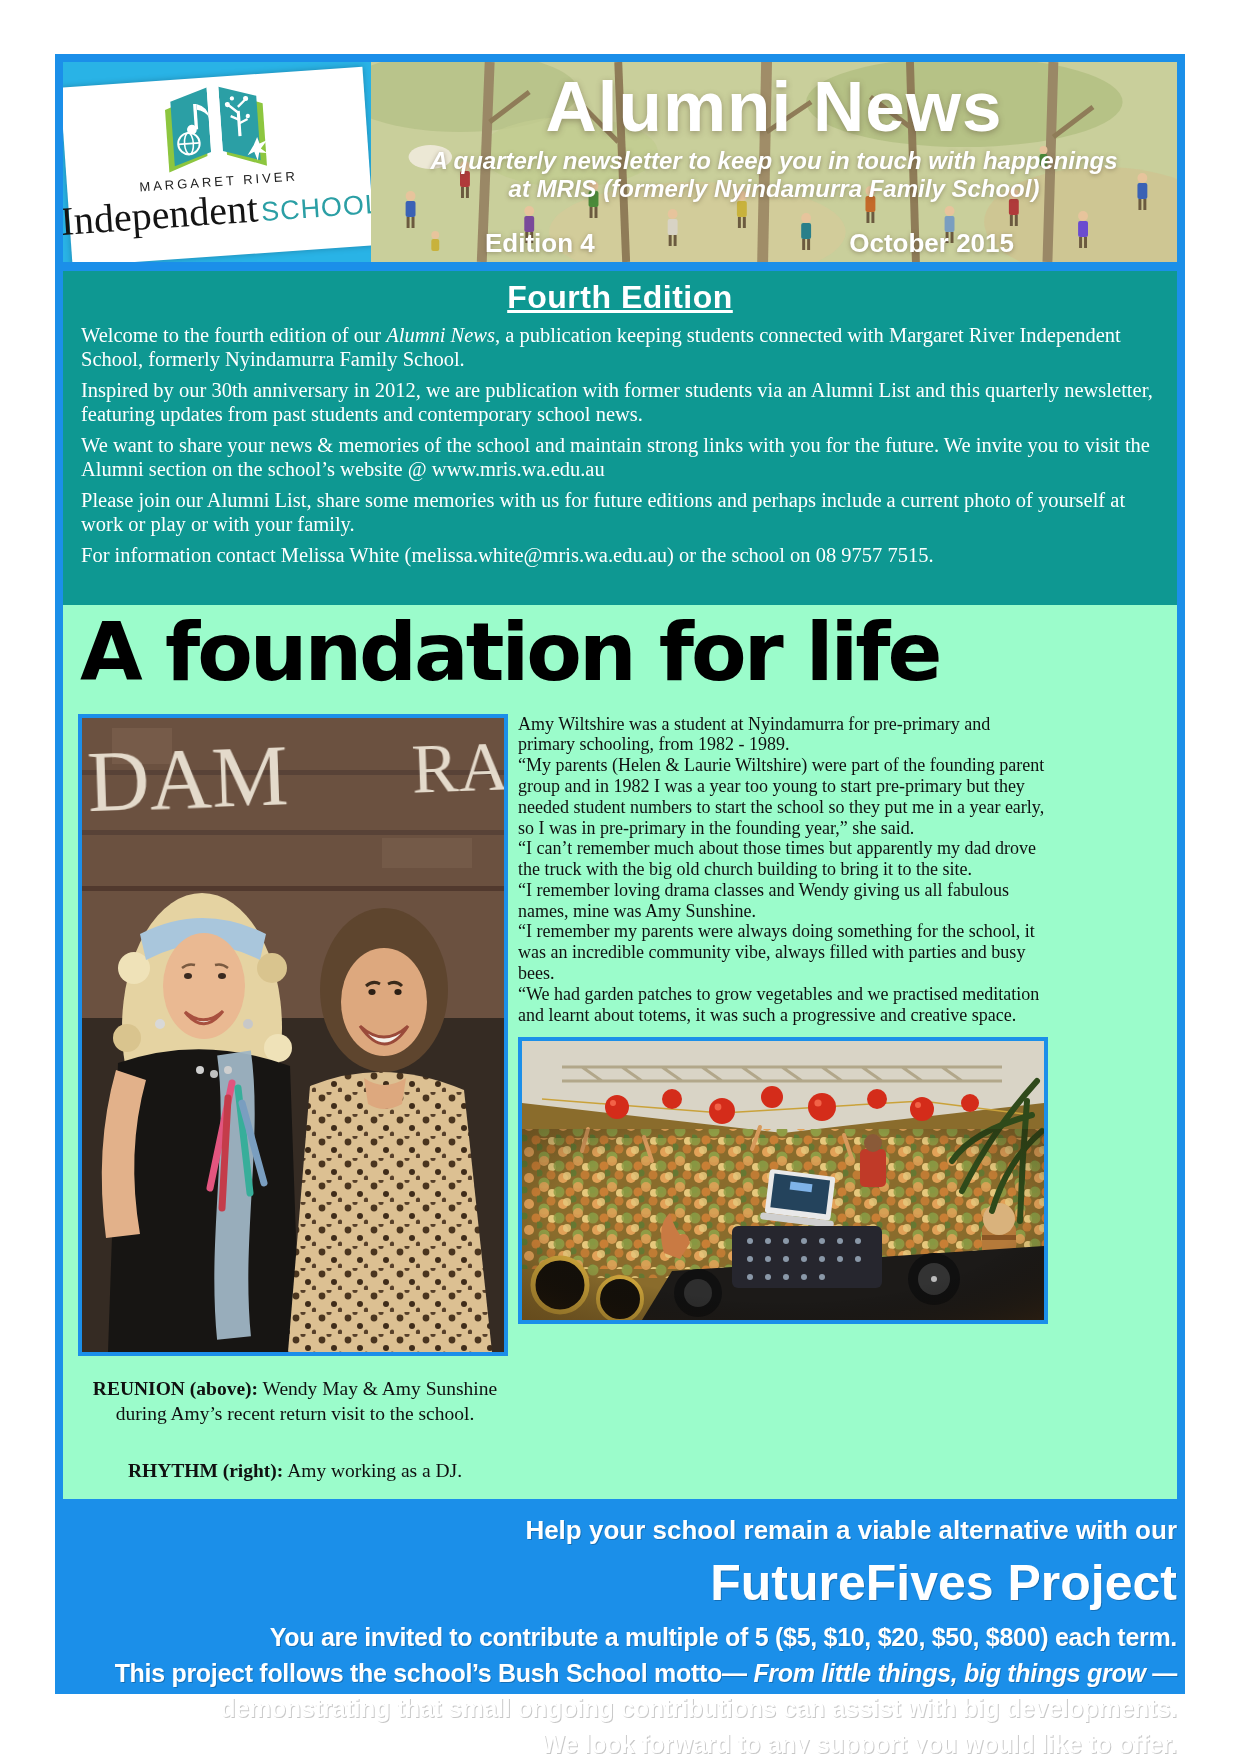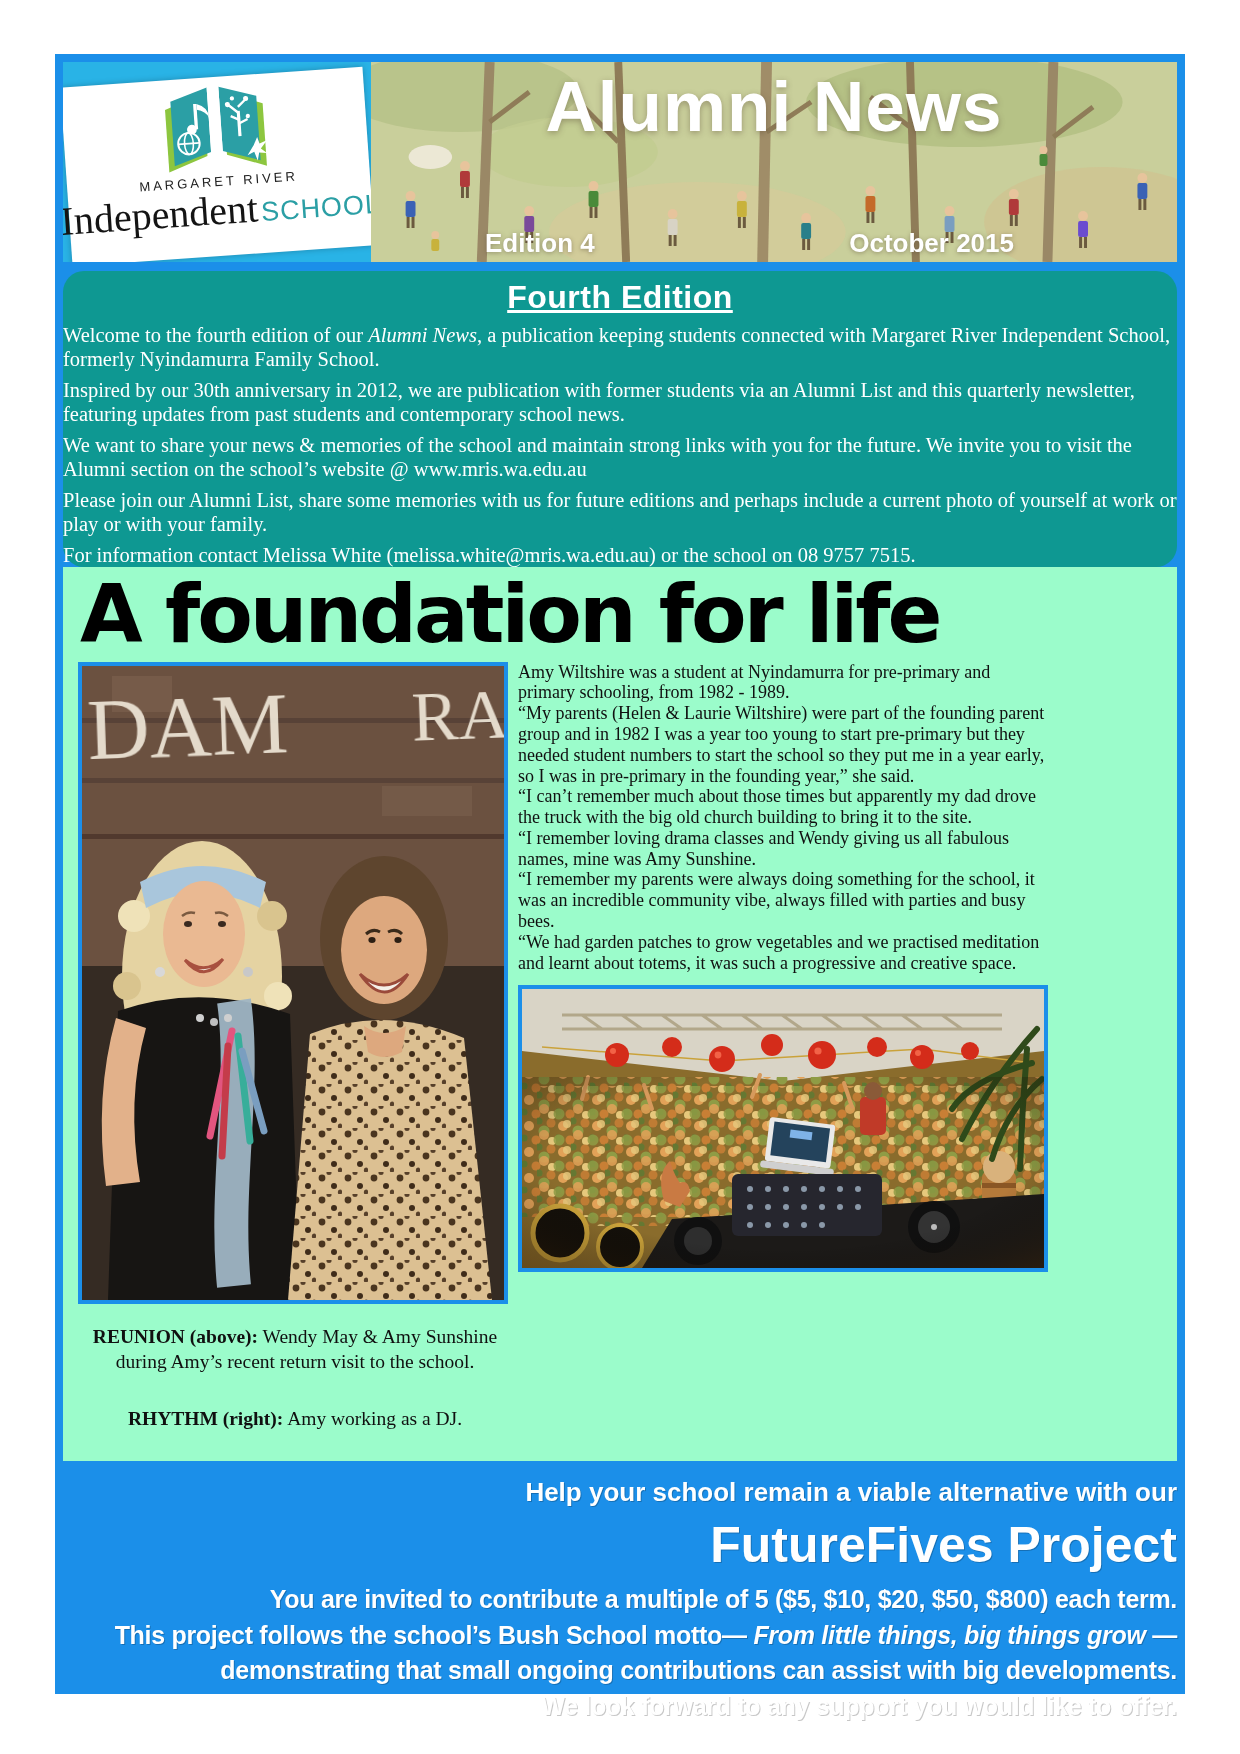--- a/index.html
+++ b/index.html
@@ -36,31 +36,31 @@
   .subtitle { text-align:center; font-style:italic; font-weight:bold; font-size:24px; line-height:1.16;
     text-shadow:0 1px 4px rgba(90,75,55,.5); }
   .header-bottomrow {
     position:absolute; bottom:3px; left:100px; right:163px;
     display:flex; justify-content:space-between; font-weight:bold; font-size:26px;
     text-shadow:0 1px 4px rgba(90,75,55,.5);
     margin-left:14px;
   }
 
   
-  .intro { background:var(--teal,#0e9892); height:296px; padding:8px 0; color:#fff;border-radius:21px; }
+  .intro { background:var(--teal,#0e9892); height:334px; padding:8px 18px; color:#fff; }
   .intro h2 { text-align:center; font-size:32px; font-weight:bold; text-decoration:underline;
     margin-bottom:8px; letter-spacing:.5px; }
   .intro p { font-family:"Liberation Serif", serif; font-size:20.5px; line-height:1.17; margin-bottom:7px; }
   .intro .it { font-style:italic; }
 
   
   .feature { background:var(--mint,#9bfccb); height:894px; padding:2px 12px 0 15px; overflow:hidden; }
   .feature h1 {
     font-family:"DejaVu Sans", sans-serif; font-weight:bold; font-size:81px; letter-spacing:-3px;
-    color:#000; line-height:1.02; margin:4px 0 6px 2px; white-space:nowrap;
+    color:#000; line-height:1.02; margin:4px 0 20px 2px; white-space:nowrap;
   }
   .cols { display:flex; gap:10px; }
   .col-left { width:430px; flex:none; }
   .col-right { width:530px; flex:none; }
   .photo { display:block; border:4px solid var(--blue,#1b8fe9); }
   .captions { margin-top:20px; padding-left:4px; font-family:"Liberation Serif", serif;
     font-size:19.5px; line-height:1.3; color:#101010;text-align:center; }
   .captions .lead { font-weight:bold; }
   .cap2 { margin-top:32px; }
   .article p { font-family:"Liberation Serif", serif; font-size:18px; line-height:1.155; color:#101010; }
@@ -205,20 +205,24 @@
             </g>
           <g transform="translate(680,100)">
               <circle cy="-12" r="4" fill="#e7c49c"></circle>
               <rect x="-4" y="-8" width="8" height="12" rx="2" fill="#4a8a3a"></rect>
             </g>
         </g>
         <ellipse cx="60" cy="95" rx="22" ry="12" fill="#efeadb" opacity=".9"></ellipse>
       </svg>
       <div class="header-overlay">
         <div class="alumni-title">Alumni News</div>
+        <div class="subtitle">
+          <div>A quarterly newsletter to keep you in touch with happenings</div>
+          <div>at MRIS (formerly Nyindamurra Family School)</div>
+        </div>
         <div class="header-bottomrow">
           <span>Edition 4</span>
           <span>October 2015</span>
         </div>
       </div>
     </div>
   </div>
 
   <div class="intro">
     <h2>Fourth Edition</h2>

